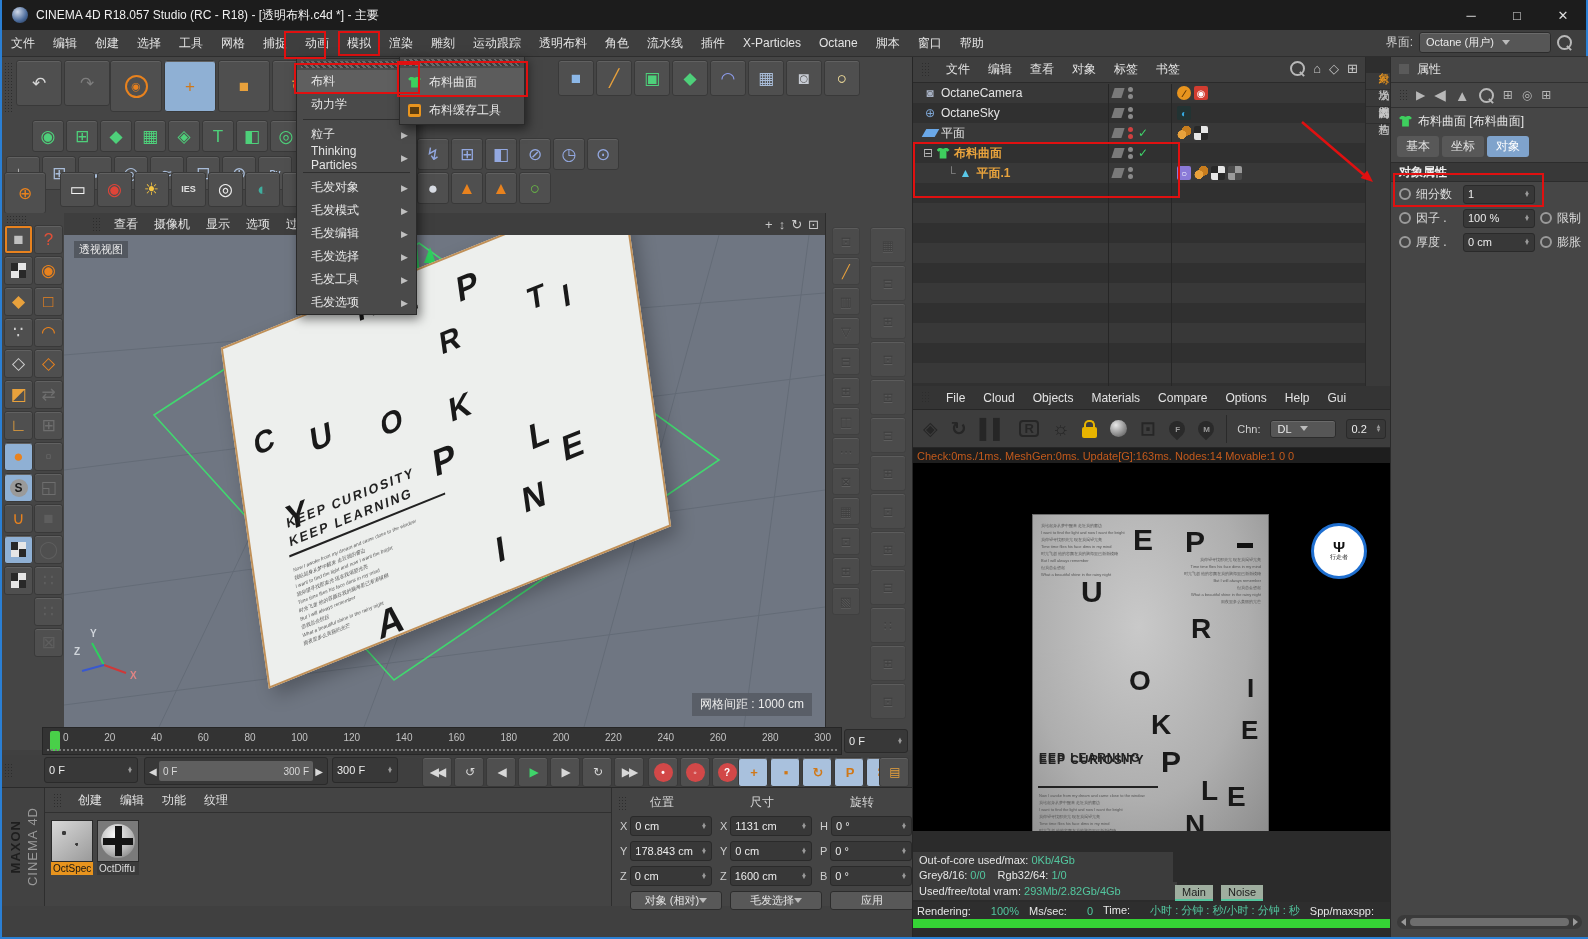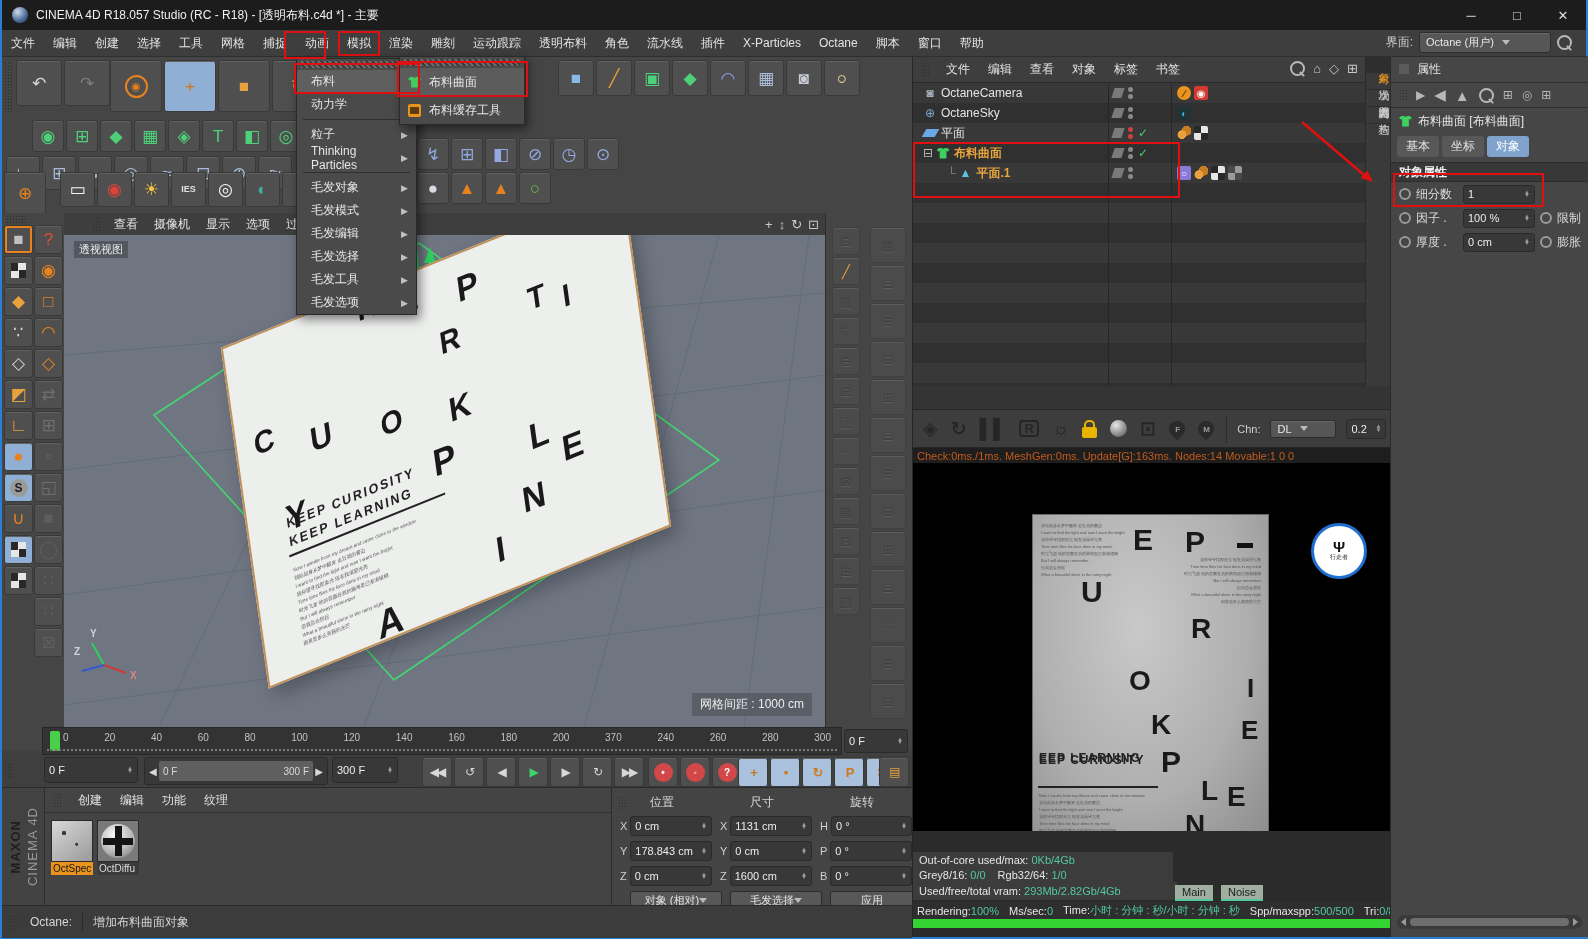--- a/index.html
+++ b/index.html
@@ -133,21 +133,21 @@
   #rposter{left:120px;top:52px;width:235px;height:318px;position:absolute;
     background:radial-gradient(ellipse at 45% 35%,#c9c9c9,#aeaeae 60%,#8d8d8d 100%);box-shadow:0 0 0 1px #6a6a6a}
   #logo{left:398px;top:60px;width:50px;height:50px;position:absolute;border-radius:50%;background:#fff;border:3px solid #1f6fd0;
     display:flex;flex-direction:column;align-items:center;justify-content:center;color:#111}
   #logo .ant{font-size:15px;line-height:.8;font-weight:bold}
   #logo .nm{font-size:6px}
   .statline{position:absolute;left:0;background:#3c3c3c;color:#e6e6e6;font-size:11px;display:flex;gap:12px;align-items:center;padding:0 6px;white-space:nowrap}
   .statline b{font-weight:normal;color:#53c79f;margin-left:3px}
   .lvbtn{position:absolute;background:#9fae9f;color:#1c1c1c;font-size:11px;padding:1px 7px;border-bottom:2px solid #53c79f}
   #renderline{position:absolute;left:0;top:516px;width:478px;height:17px;background:#2e2e2e;color:#e6e6e6;font-size:11px;display:flex;gap:10px;align-items:center;padding-left:4px;white-space:nowrap;overflow:hidden}
-  #renderline b{font-weight:normal;color:#53c79f;margin-left:0}
+  #renderline b{font-weight:normal;color:#53c79f;margin-left:20px}
   #progress{position:absolute;left:0;top:533px;width:478px;height:9px;background:#133813}
   #progress i{display:block;height:100%;width:100%;background:#35d435}
   
   #attrs{left:1388px;top:56px;width:198px;height:881px;background:#464646;border-left:1px solid #2a2a2a;box-sizing:border-box}
   .ahead{height:26px;display:flex;align-items:center;color:#e4e4e4;font-size:12px;border-bottom:1px solid #303030}
   #attricons{height:24px;display:flex;align-items:center;gap:9px;color:#b8b8b8;font-size:12px;padding-left:8px;border-bottom:1px solid #303030}
   #attrobj{height:26px;display:flex;align-items:center;gap:6px;color:#e6e6e6;font-size:12px;padding-left:8px}
   #attrtabs{height:24px;display:flex;align-items:center;gap:3px;padding-left:6px}
   .atab{padding:2px 9px;background:#585858;border-radius:3px;color:#e2e2e2;font-size:12px}
   .atab.act{background:#7fa3cc;color:#fff}
@@ -605,21 +605,21 @@
         <span>20</span>
         <span>40</span>
         <span>60</span>
         <span>80</span>
         <span>100</span>
         <span>120</span>
         <span>140</span>
         <span>160</span>
         <span>180</span>
         <span>200</span>
-        <span>370</span>
+        <span>220</span>
         <span>240</span>
         <span>260</span>
         <span>280</span>
         <span>300</span>
       </div>
   </div>
   <div id="rulerbox" class="abs vfield">
     <span class="fill">0 F</span>
       <span class="spn">▲<i></i>▼</span>
   </div>
@@ -807,26 +807,20 @@
               <span class="spn">▲<i></i>▼</span>
             </div>
           </div>
           <div class="drop abs" style="left: 218px; top: 103px; width: 70px; justify-content: center;">
             <span>应用</span>
           </div>
         </div>
     </div>
   </div>
 
-  <div id="statusbar" class="abs">
-    <div class="grip" style="width:10px;height:14px;margin:0 10px 0 8px"></div>
-    <span>Octane:</span>
-    <span style="border-left:1px solid #2a2a2a;margin:0 10px;height:18px"></span>
-    <span>增加布料曲面对象</span>
-  </div>
 
   <div id="om" class="abs">
     <div id="ommenu">
       <div class="grip" style="width:10px;height:14px;margin:0 6px 0 8px"></div>
       <div id="ommenuitems" style="display:flex">
           <span class="mi">文件</span>
           <span class="mi">编辑</span>
           <span class="mi">查看</span>
           <span class="mi">对象</span>
           <span class="mi">标签</span>
@@ -945,20 +939,30 @@
   <div id="sidetabs" class="abs">
       <div class="stab act">对象</div>
       <div class="stab">场次</div>
       <div class="stab">内容浏览器</div>
       <div class="stab">构造</div>
     </div>
 
   <div id="lv" class="abs">
     <div id="lvmenu">
       <div class="grip" style="width:10px;height:13px;margin:0 6px 0 8px"></div>
+      <div id="lvmenuitems" style="display:flex">
+          <span class="mi">File</span>
+          <span class="mi">Cloud</span>
+          <span class="mi">Objects</span>
+          <span class="mi">Materials</span>
+          <span class="mi">Compare</span>
+          <span class="mi">Options</span>
+          <span class="mi">Help</span>
+          <span class="mi">Gui</span>
+        </div>
     </div>
     <div id="lvtools">
       <div id="lvtoolicons" style="display:flex;align-items:center;gap:13px">
           <span class="lvi">◈</span>
           <span class="lvi">↻</span>
           <span class="lvi">▌▌</span>
           <span class="lvi" style="border: 2px solid rgb(38, 38, 38); border-radius: 4px; font-size: 13px; padding: 0px 3px;">R</span>
           <span class="lvi">☼</span>
           <span class="lock"></span>
           <span class="ball"></span>

